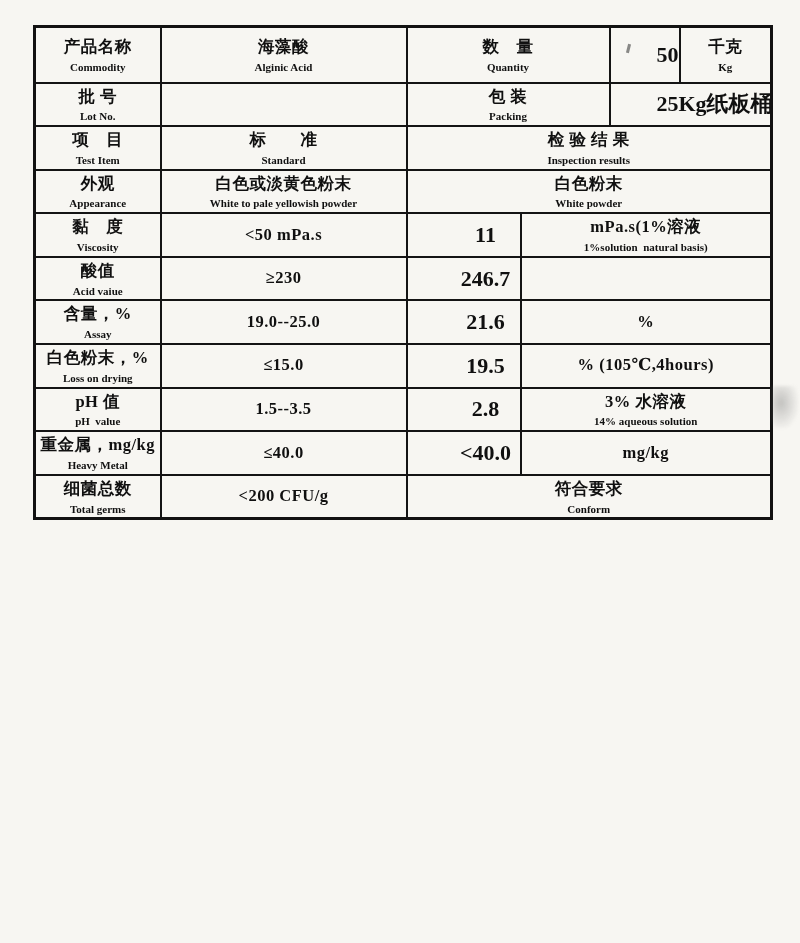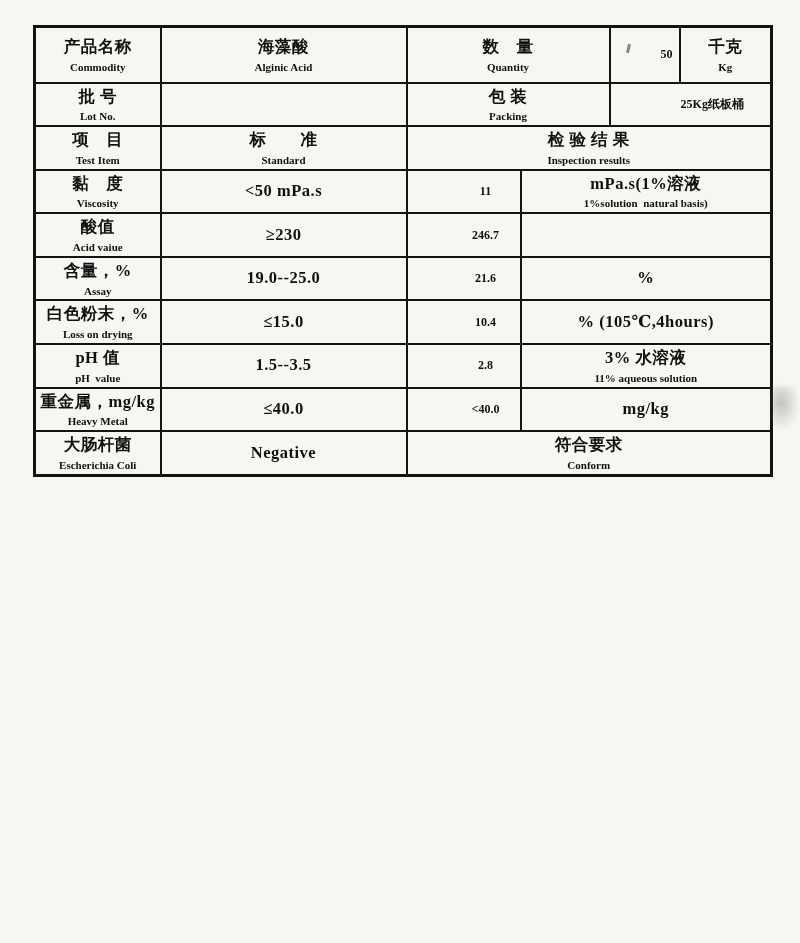--- a/index.html
+++ b/index.html
@@ -34,21 +34,21 @@
     white-space:pre;
     letter-spacing:0.5px;
   }
   .en {
     font-size:11px;
     font-weight:700;
     line-height:1.35;
     white-space:pre;
   }
   .val {
-    font-size:12px;
+    font-size:22px;
     font-weight:700;
     white-space:pre;
     padding-left:44px;
   }
   
   .smudge {
     position:absolute; left:772px; top:386px;
     width:26px; height:42px;
     background:radial-gradient(ellipse at 35% 40%, rgba(110,110,110,0.38), rgba(150,150,150,0.16) 55%, rgba(150,150,150,0) 78%);
     filter:blur(1.5px);
@@ -125,20 +125,34 @@
         <td>
           <div class="cn">标　　准</div>
           <div class="en">Standard</div>
         </td>
         <td colspan="4">
           <div class="cn">检 验 结 果</div>
           <div class="en">Inspection results</div>
         </td>
       </tr>
 
+      <tr>
+        <td>
+          <div class="cn">外观</div>
+          <div class="en">Appearance</div>
+        </td>
+        <td>
+          <div class="cn">白色或淡黄色粉末</div>
+          <div class="en">White to pale yellowish powder</div>
+        </td>
+        <td colspan="4">
+          <div class="cn">白色粉末</div>
+          <div class="en">White powder</div>
+        </td>
+      </tr>
 
 
       <tr>
         <td>
           <div class="cn">黏　度</div>
           <div class="en">Viscosity</div>
         </td>
         <td>
           <div class="cn">&lt;50 mPa.s</div>
           <div class="en"></div>
@@ -192,21 +206,21 @@
       <tr>
         <td>
           <div class="cn">白色粉末，%</div>
           <div class="en">Loss on drying</div>
         </td>
         <td>
           <div class="cn">≤15.0</div>
           <div class="en"></div>
         </td>
         <td>
-          <div class="val">10.4</div>
+          <div class="val">19.5</div>
         </td>
         <td colspan="3">
           <div class="cn">% (105℃,4hours)</div>
           <div class="en"></div>
         </td>
       </tr>
 
       <tr>
         <td>
           <div class="cn">pH 值</div>
@@ -214,21 +228,21 @@
         </td>
         <td>
           <div class="cn">1.5--3.5</div>
           <div class="en"></div>
         </td>
         <td>
           <div class="val">2.8</div>
         </td>
         <td colspan="3">
           <div class="cn">3% 水溶液</div>
-          <div class="en">11% aqueous solution</div>
+          <div class="en">14% aqueous solution</div>
         </td>
       </tr>
 
       <tr>
         <td>
           <div class="cn">重金属，mg/kg</div>
           <div class="en">Heavy Metal</div>
         </td>
         <td>
           <div class="cn">≤40.0</div>
@@ -238,36 +252,36 @@
           <div class="val">&lt;40.0</div>
         </td>
         <td colspan="3">
           <div class="cn">mg/kg</div>
           <div class="en"></div>
         </td>
       </tr>
 
 
 
-
-
-      <tr>
-        <td>
-          <div class="cn">大肠杆菌</div>
-          <div class="en">Escherichia Coli</div>
-        </td>
-        <td>
-          <div class="cn">Negative</div>
+      <tr>
+        <td>
+          <div class="cn">细菌总数</div>
+          <div class="en">Total germs</div>
+        </td>
+        <td>
+          <div class="cn">&lt;200 CFU/g</div>
           <div class="en"></div>
         </td>
         <td colspan="4">
           <div class="cn">符合要求</div>
           <div class="en">Conform</div>
         </td>
       </tr>
 
+
+
     </tbody>
   </table>
 
   <div class="smudge"></div>
   <div class="tick"></div>
 
 </div>
 
 </body></html>

